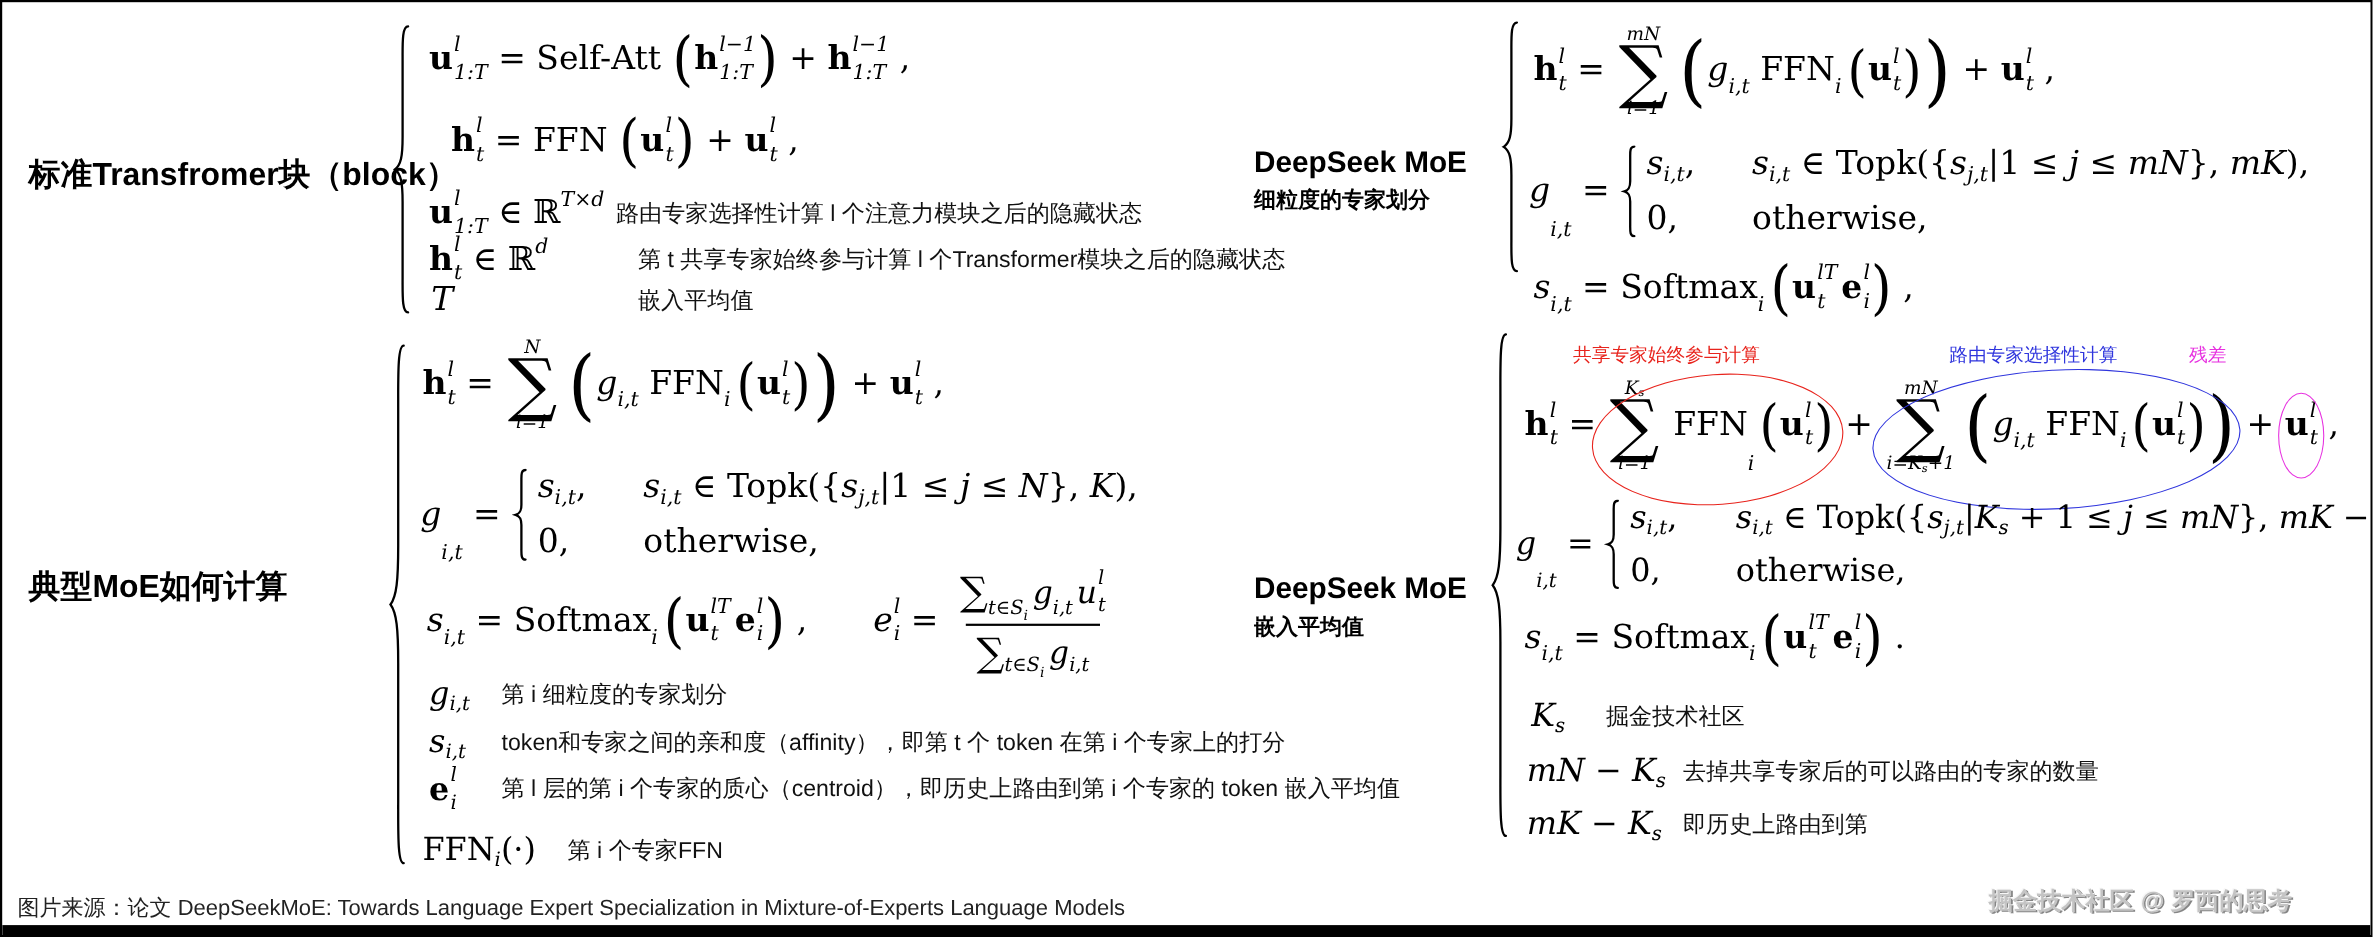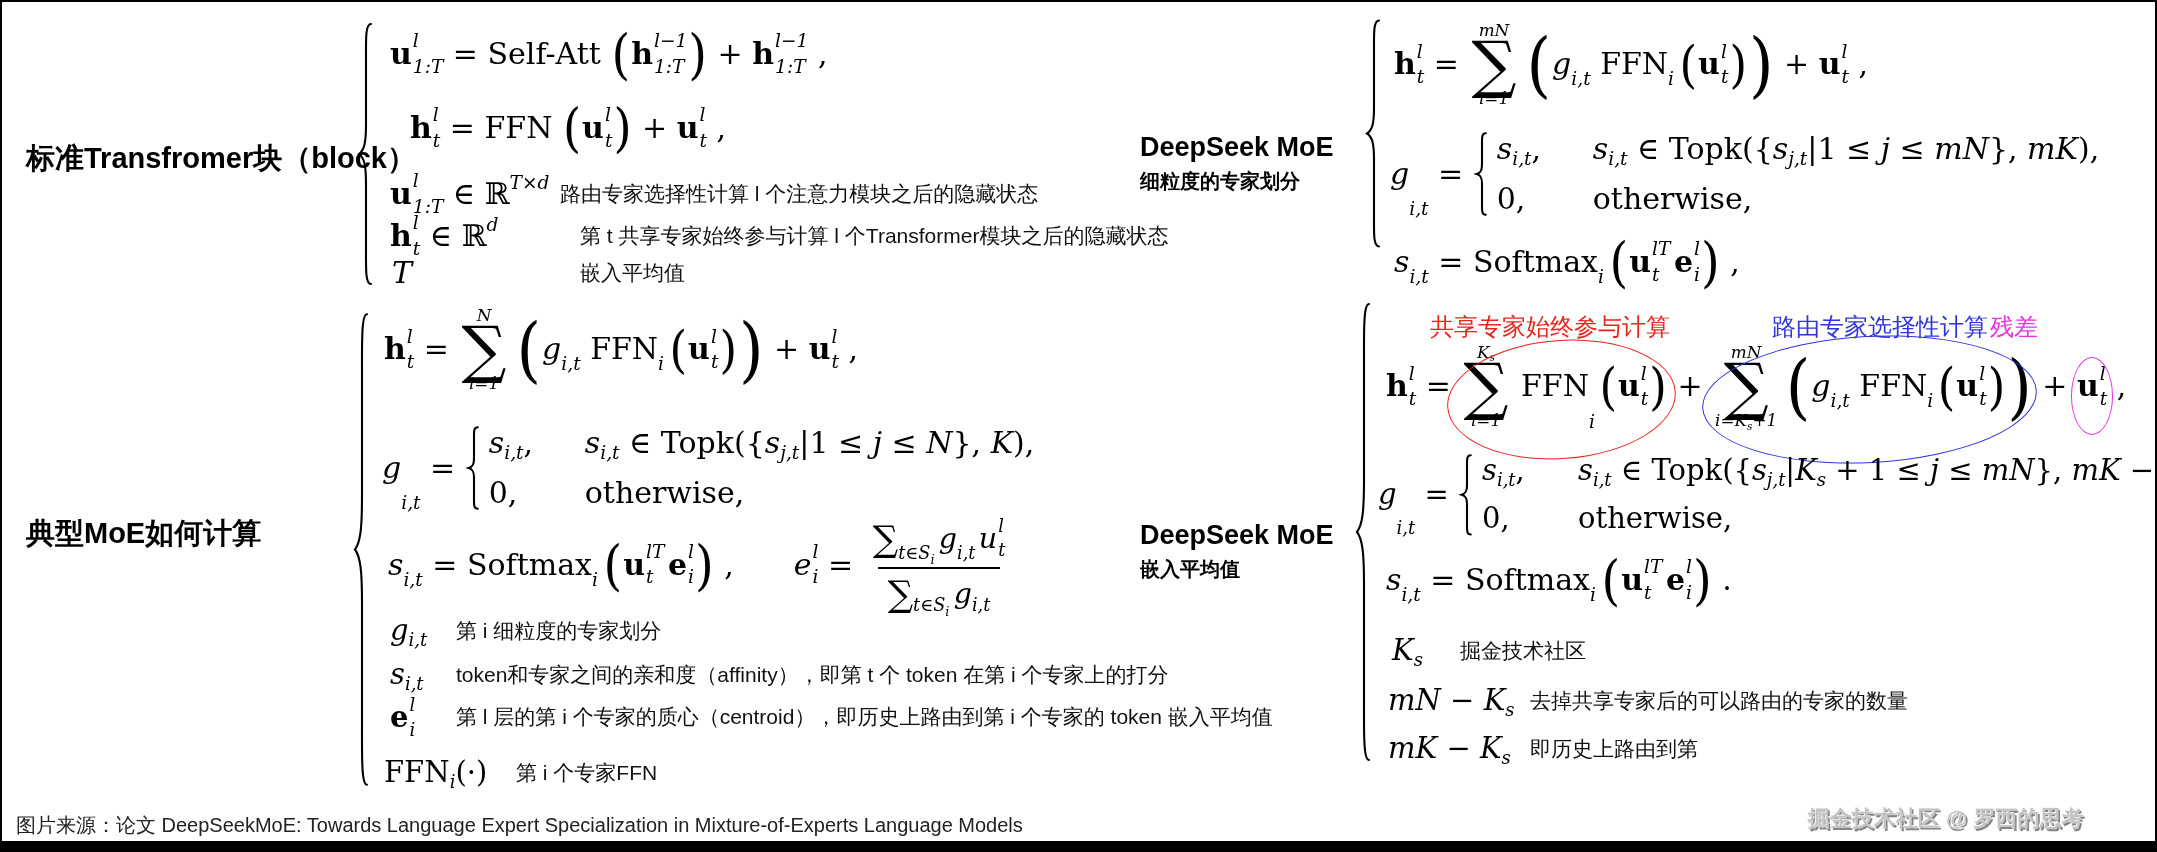--- a/index.html
+++ b/index.html
@@ -43,21 +43,21 @@
   .circ::after{content:"";position:absolute;border-radius:50%;pointer-events:none;}
   .circ-r::after{inset:-4px -8px -30px -14px;border:1.8px solid var(--red);transform:rotate(-4deg);}
   .circ-b::after{inset:-8px -4px -34px -10px;border:1.8px solid var(--blue);transform:rotate(-3deg);}
   .circ-m::after{inset:-8px -6px -26px -6px;border:1.7px solid var(--magenta);}
 
   
   .sect-label{font-weight:bold;font-size:29px;}
   .moe-label{width:210px;text-align:left;}
   .moe-title{font-weight:bold;font-size:27px;}
   .moe-sub{font-weight:bold;font-size:20px;margin-top:5px;}
-  .callout{font-size:24px;}
+  .callout{font-size:17px;}
   .annrow{display:flex;align-items:center;}
   .annrow .sym{font-size:29px;}
   .anntext{font-size:21px;color:#111;margin-left:12px;font-family:"Liberation Sans","DejaVu Sans",sans-serif;}
   .m{display:inline-flex;}
   .source{font-size:20px;color:#222;}
   .watermark{font-size:22px;font-weight:bold;color:#c4c4c4;
              text-shadow:-1px -1px 0 #f7f7f7,1.5px 1.5px 0 #858585;}
   .bottombar{left:0;bottom:0;width:100%;height:9px;background:#000;}
   .bracew svg{width:100%;height:100%;display:block;}
 </style>

